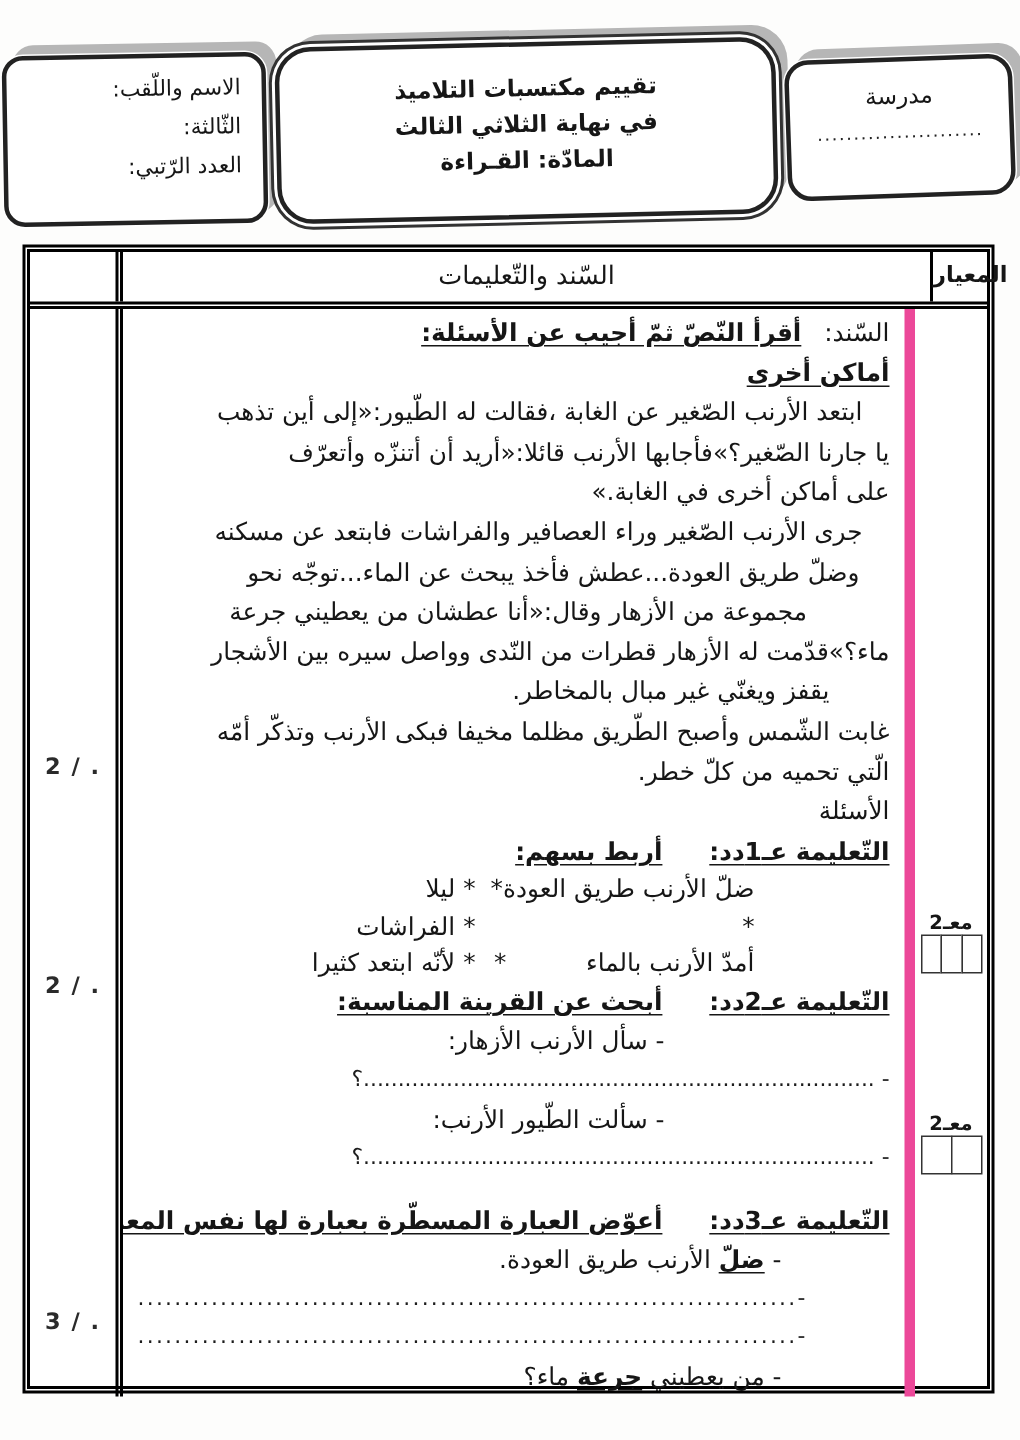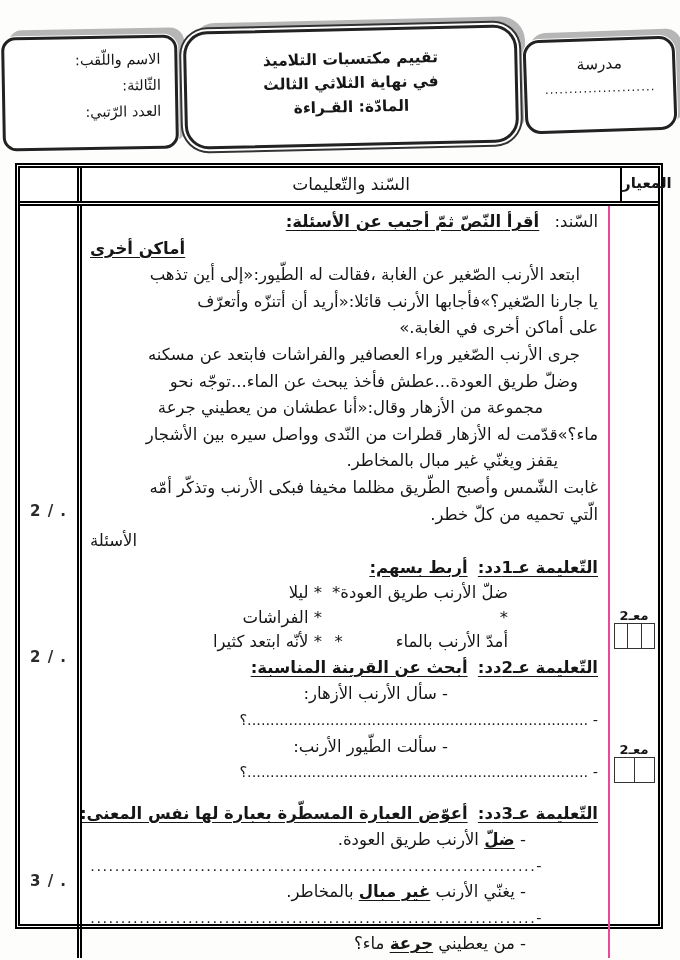--- a/index.html
+++ b/index.html
@@ -22,35 +22,35 @@
               border:5px double #000;box-sizing:border-box;display:flex;flex-direction:column;}
   .thead{flex:0 0 33px;display:flex;direction:ltr;border-bottom:5px double #000;}
   .score-head{width:62px;border-right:5px double #000;box-sizing:border-box;}
   .content-head{flex:1;text-align:center;font-weight:normal;font-size:17px;line-height:32px;}
   .crit-head{width:38px;border-left:2px solid #000;box-sizing:border-box;text-align:center;
              font-weight:bold;font-size:15px;line-height:30px;}
   .tbody{flex:1;display:flex;direction:ltr;position:relative;}
   .score-col{width:62px;border-right:5px double #000;box-sizing:border-box;position:relative;}
   .score{position:absolute;left:0;right:0;text-align:center;font-size:15px;font-weight:bold;
          color:#2a2a2a;direction:ltr;letter-spacing:1px;}
-  .crit-col{width:46px;border-left:2px solid #ec4899;box-sizing:border-box;position:relative;padding-left:48px;}
+  .crit-col{width:46px;border-left:7px solid #ec4899;box-sizing:border-box;position:relative;padding-left:48px;}
   .crit{position:absolute;left:4px;right:4px;text-align:center;}
   .crit-label{font-size:13px;font-weight:bold;direction:rtl;}
   .crit-grid{display:flex;direction:ltr;justify-content:center;margin-top:0;}
   .crit-cell{width:14px;height:24px;border:1px solid #333;margin-right:-1px;background:#fff;}
   .crit-cell.w2{width:21px;}
   .content-col{flex:1;direction:rtl;padding:3px 10px 0 8px;font-size:16.5px;overflow:hidden;}
   .l{text-align:right;line-height:26.6px;white-space:nowrap;}
-  .center{text-align:left;}
+  .center{text-align:right;}
   .indent{padding-right:18px;}
   .pr20{padding-right:20px;} .pr55{padding-right:55px;} .pr40{padding-right:40px;}
   .b{font-weight:bold;}
   .u{text-decoration:underline;text-underline-offset:3px;}
   .ex-head{margin-top:0;}
-  .ex-head .ins{margin-right:5px;}
+  .ex-head .ins{margin-right:26px;}
   .match{width:310px;margin:0 90px 0 auto;}
   .m-row{display:flex;justify-content:space-between;line-height:24.5px;}
   .m-right{display:flex;justify-content:space-between;width:56%;white-space:nowrap;}
   .m-left{width:40%;text-align:right;white-space:nowrap;}
   .prompt{padding-right:150px;}
   .ex3-item{padding-right:72px;}
   .dots{font-size:14.5px;letter-spacing:1.5px;line-height:25.5px;text-align:right;
         white-space:nowrap;overflow:hidden;color:#1c1c1c;}
   .gap14{margin-top:15px;}
 </style>
@@ -157,23 +157,20 @@
         <div class="dots">- ..........................................................................؟</div>
 
         <div class="l ex-head gap14">
           <span class="b u">التّعليمة عـ3دد:</span>
           <span class="b u ins">أعوّض العبارة المسطّرة بعبارة لها نفس المعنى:</span>
         </div>
         <div class="l ex3-item">
           <span>- </span><span class="b u">ضلّ</span><span> الأرنب طريق العودة.</span>
         </div>
         <div class="dots pr55">-............................................................................</div>
-        <div class="l ex3-item">
-          <span>- يغنّي الأرنب </span><span class="b u">غير مبال</span><span> بالمخاطر.</span>
-        </div>
         <div class="dots pr55">-............................................................................</div>
         <div class="l ex3-item">
           <span>- من يعطيني </span><span class="b u">جرعة</span><span> ماء؟</span>
         </div>
       </div>
 
       <div class="crit-col">
         <div class="crit" style="top:402px">
           <div class="crit-label">معـ2</div>
           <div class="crit-grid">

